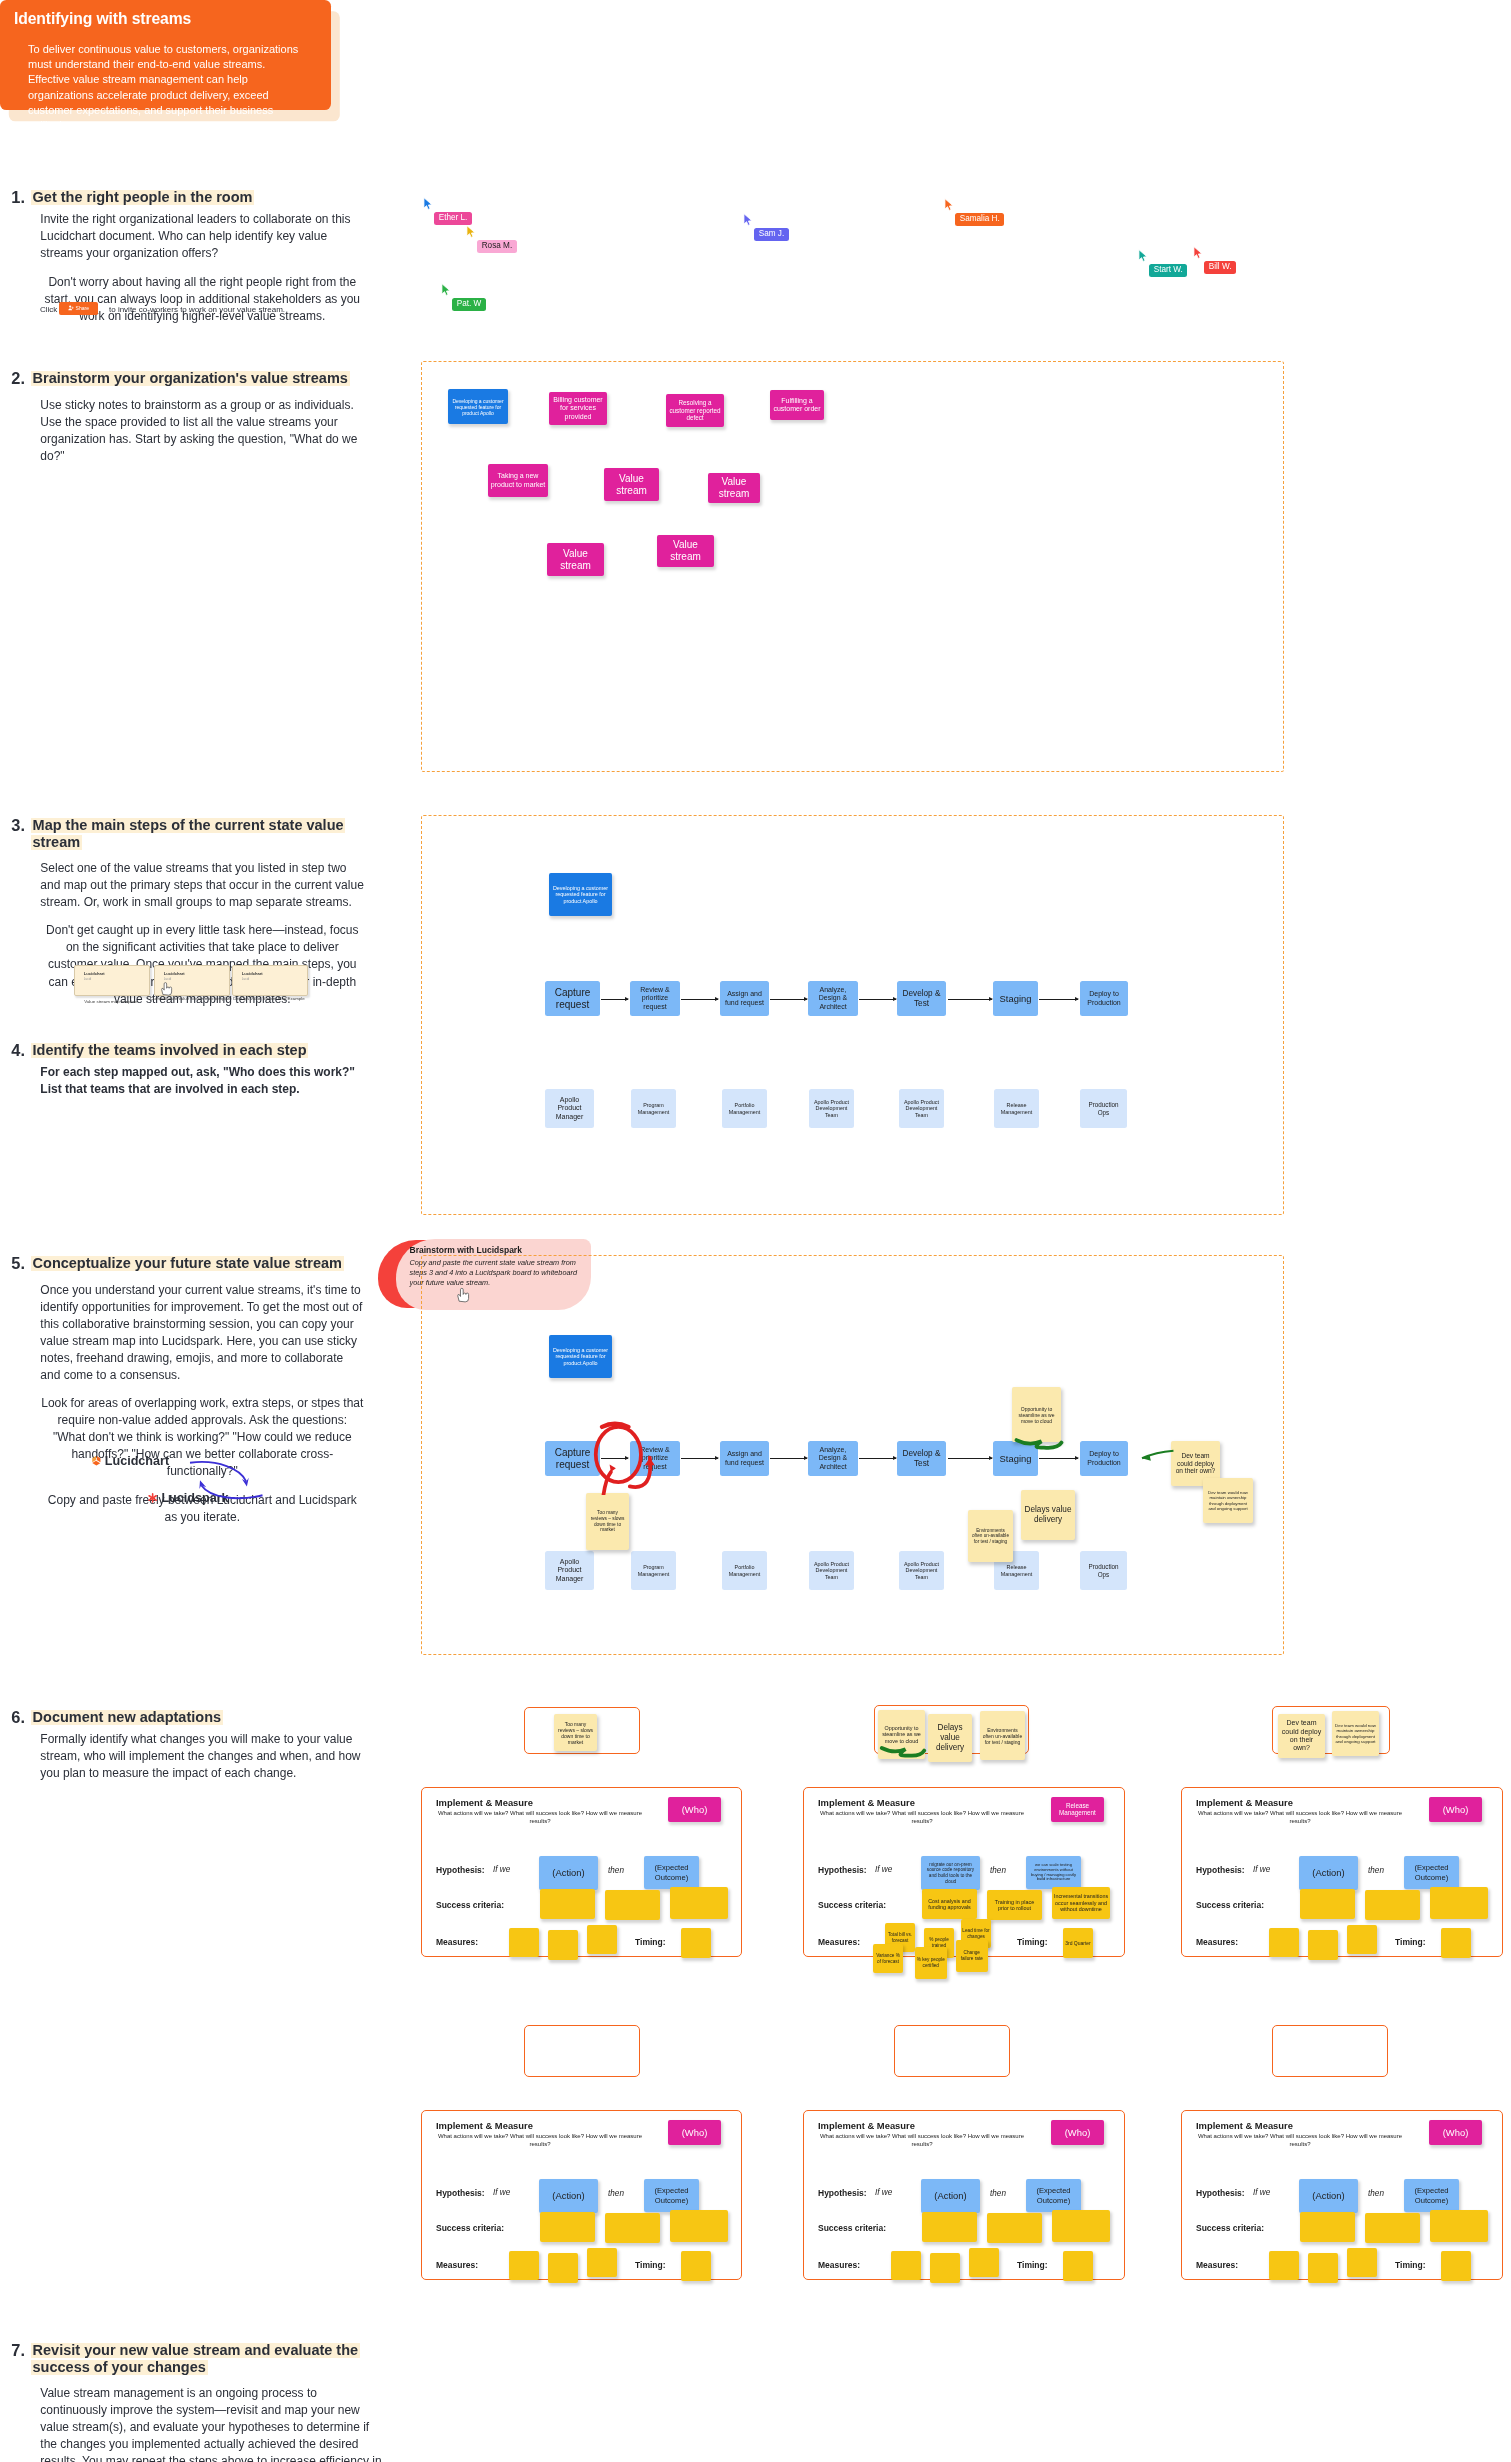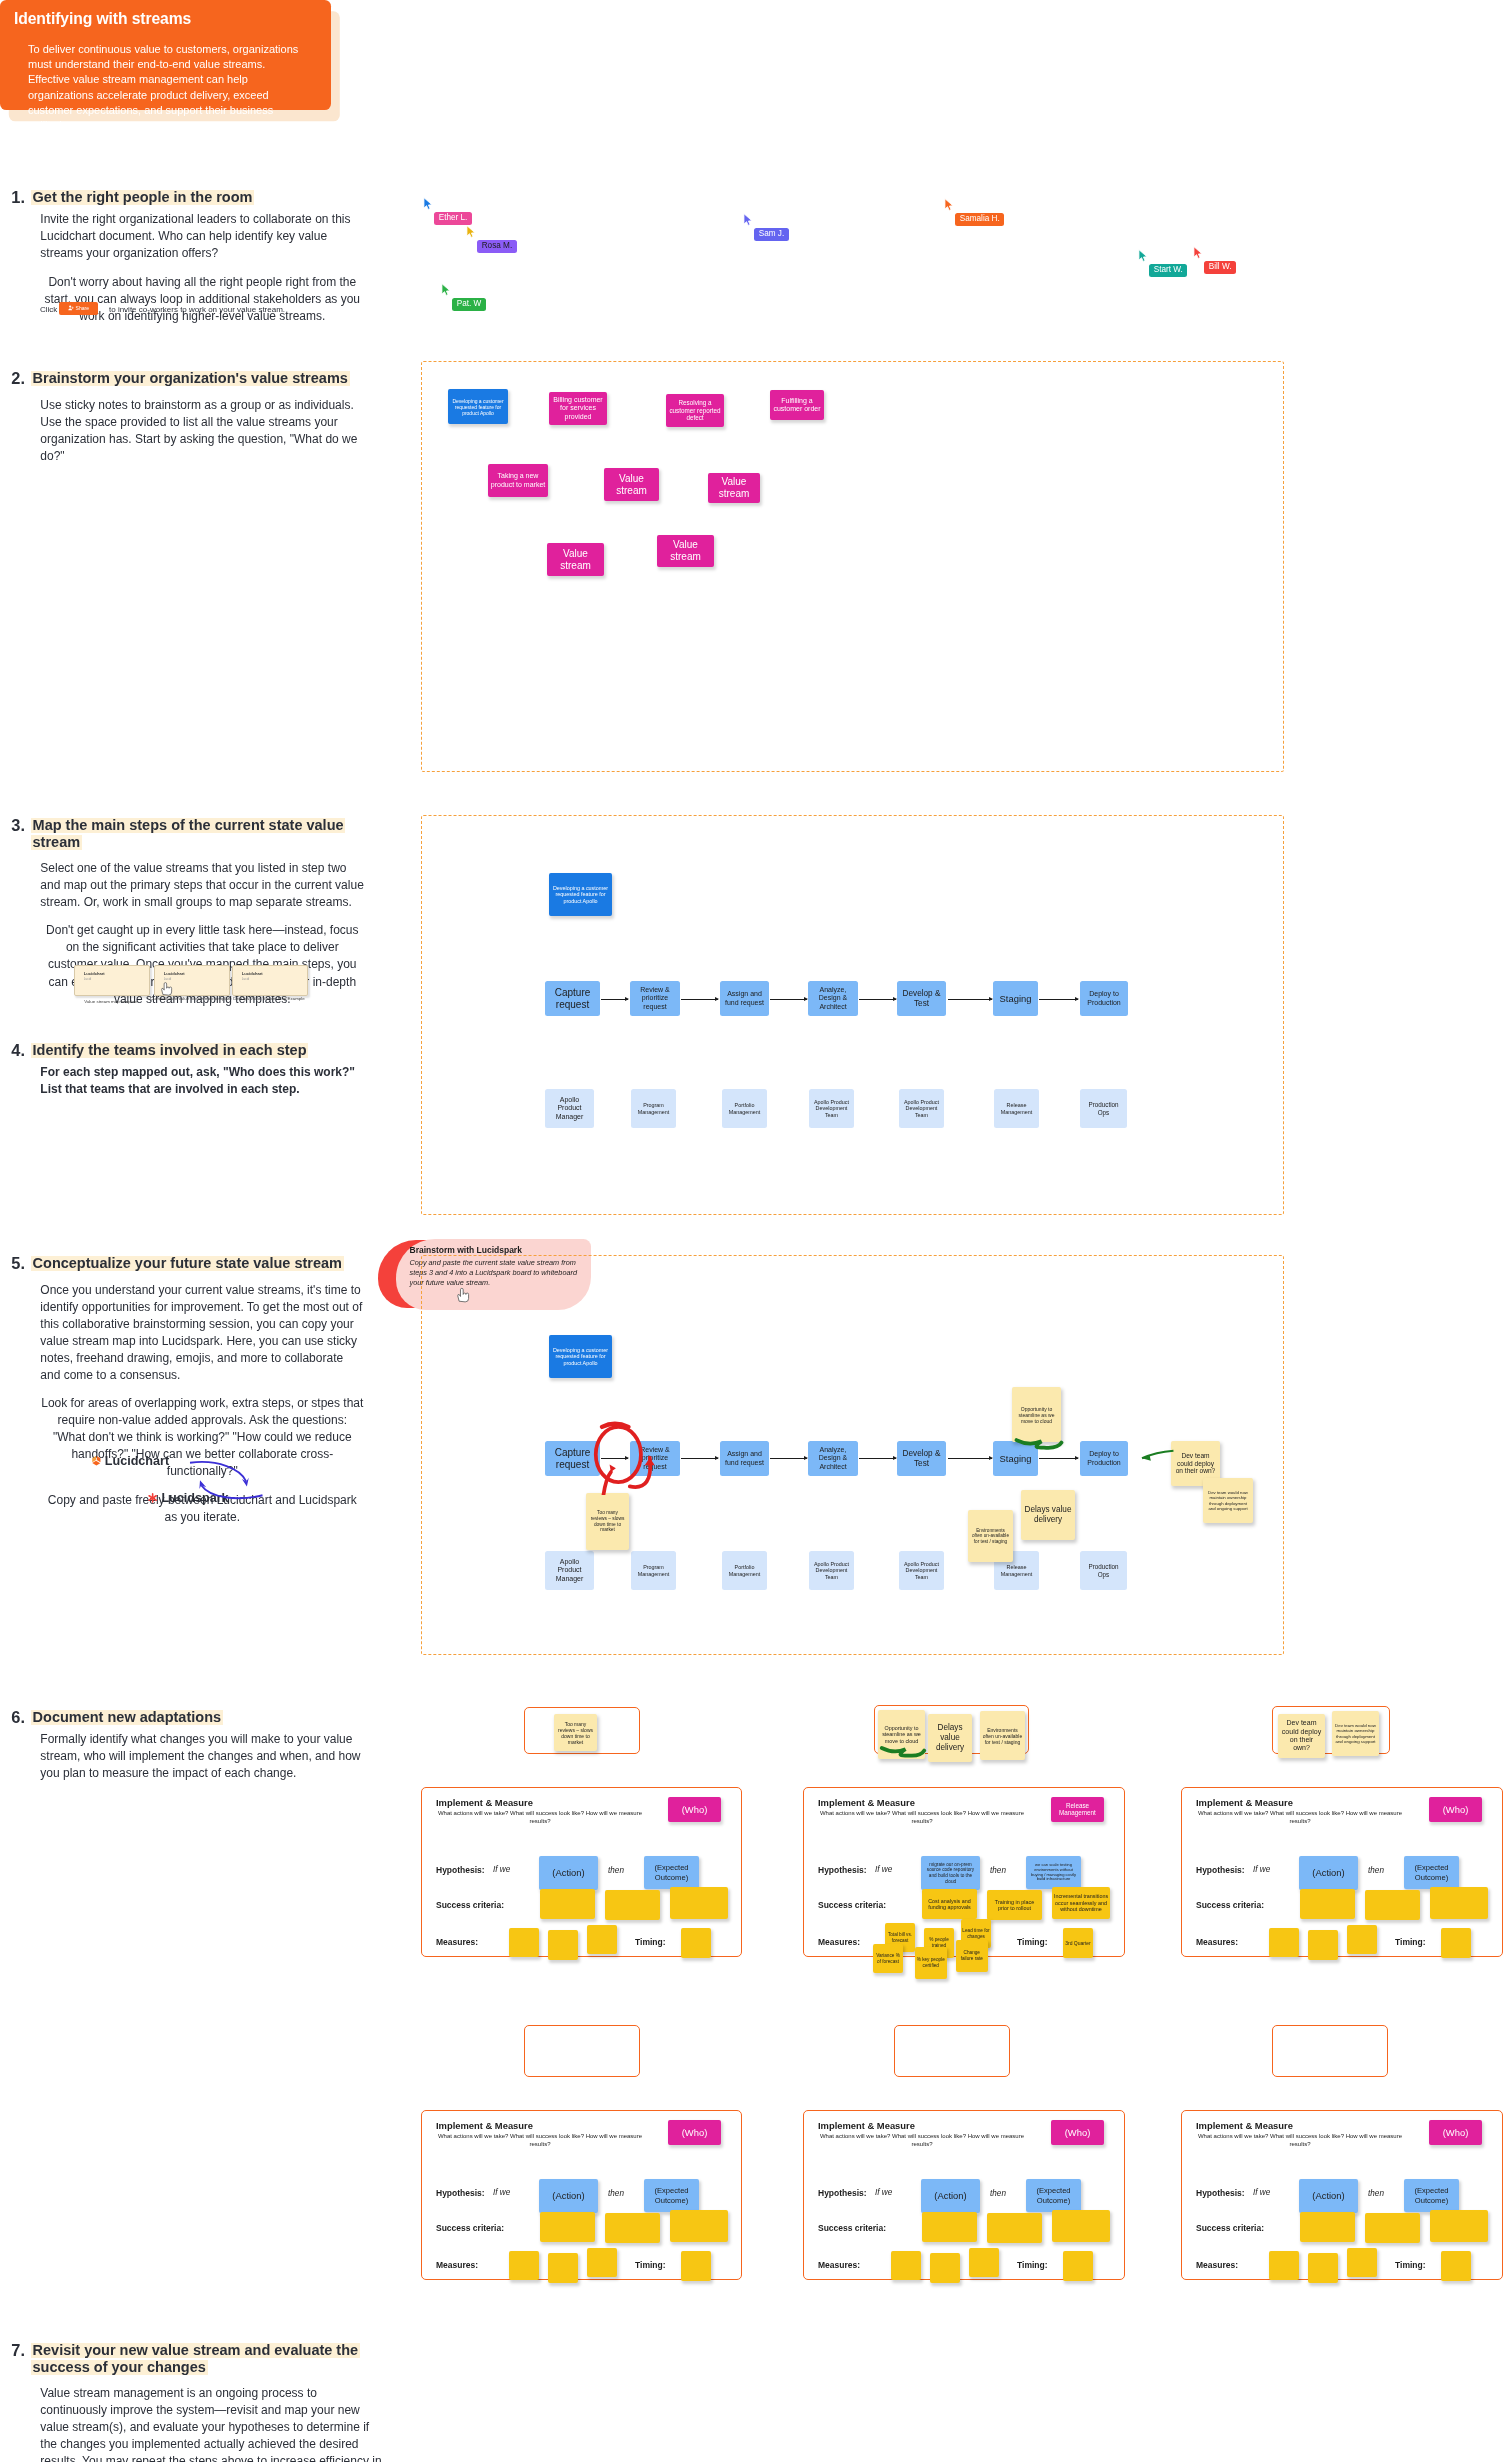--- a/index.html
+++ b/index.html
@@ -121,21 +121,21 @@
     <div class="cursor" style="left: 944px; top: 198px;">
       <svg width="10.7" height="14" viewBox="0 0 17 22">
         <path d="M1.5 1 L1.5 17.5 L5.6 13.6 L8.3 19.6 L11.2 18.3 L8.6 12.6 L14.2 12.2 Z" fill="#f6651e" stroke="#ffffff" stroke-width="1.3" stroke-linejoin="round"></path>
       </svg>
       <div class="cursor-label" style="left: 11.3px; top: 14.5px; background: rgb(246, 101, 30);">Samalia H.</div>
     </div>
     <div class="cursor" style="left: 466px; top: 225px;">
       <svg width="10.7" height="14" viewBox="0 0 17 22">
         <path d="M1.5 1 L1.5 17.5 L5.6 13.6 L8.3 19.6 L11.2 18.3 L8.6 12.6 L14.2 12.2 Z" fill="#e9b310" stroke="#ffffff" stroke-width="1.3" stroke-linejoin="round"></path>
       </svg>
-      <div class="cursor-label" style="left: 11.3px; top: 14.5px; background: #8b5cf6; color: rgb(29, 29, 29); text-align: center;">Rosa M.</div>
+      <div class="cursor-label" style="left: 11.3px; top: 14.5px; background: #f9a8d4; color: rgb(29, 29, 29); text-align: center;">Rosa M.</div>
     </div>
     <div class="cursor" style="left: 1193px; top: 246px;">
       <svg width="10.7" height="14" viewBox="0 0 17 22">
         <path d="M1.5 1 L1.5 17.5 L5.6 13.6 L8.3 19.6 L11.2 18.3 L8.6 12.6 L14.2 12.2 Z" fill="#f4413b" stroke="#ffffff" stroke-width="1.3" stroke-linejoin="round"></path>
       </svg>
       <div class="cursor-label" style="left: 11.3px; top: 14.5px; background: rgb(244, 65, 59);">Bill W.</div>
     </div>
     <div class="cursor" style="left: 1138px; top: 249px;">
       <svg width="10.7" height="14" viewBox="0 0 17 22">
         <path d="M1.5 1 L1.5 17.5 L5.6 13.6 L8.3 19.6 L11.2 18.3 L8.6 12.6 L14.2 12.2 Z" fill="#12a898" stroke="#ffffff" stroke-width="1.3" stroke-linejoin="round"></path>

